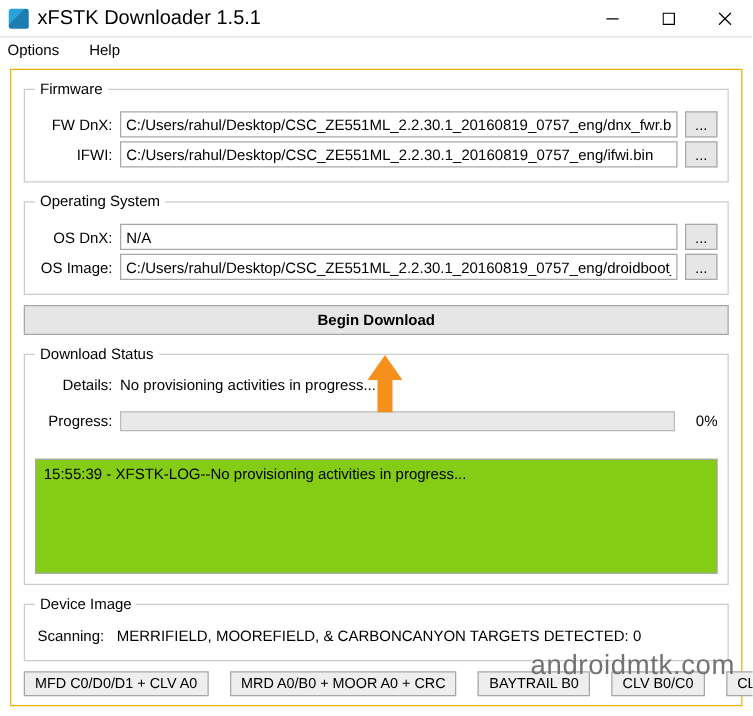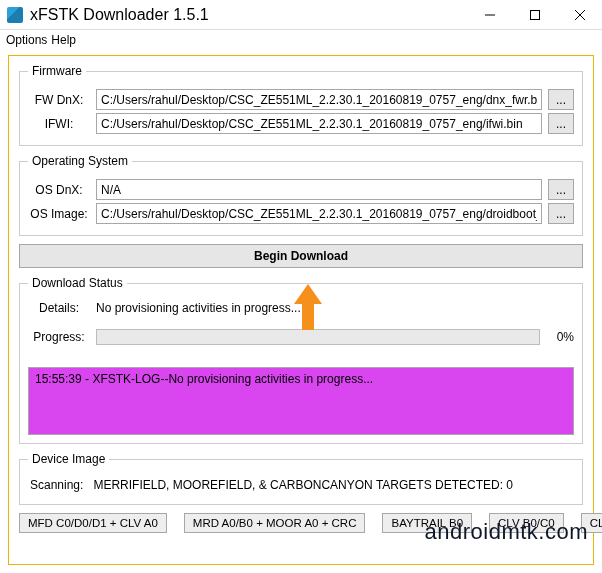--- a/index.html
+++ b/index.html
@@ -33,21 +33,21 @@
     width: 45px; height: 30px;
     display: flex; align-items: center; justify-content: center;
     font-family: inherit;
   }
   .winbtn svg { stroke: #000; stroke-width: 1; fill: none; }
   .menubar {
     height: 20px;
     display: flex;
     align-items: center;
     padding: 0 6px;
-    gap: 4px;
+    gap: 24px;
     font-size: 12px;
   }
   .menubar span { cursor: default; }
   .client {
     position: absolute;
     left: 8px; right: 8px; top: 55px; bottom: 8px;
     border: 1px solid #eab308;
     padding: 8px 10px 6px 10px;
   }
   fieldset.group {
@@ -62,21 +62,21 @@
     color: #000;
   }
   .row {
     display: flex;
     align-items: center;
     gap: 6px;
     margin: 3px 0;
   }
   .lbl {
     width: 62px;
-    text-align: center;
+    text-align: right;
     white-space: nowrap;
   }
   input.txt {
     flex: 1;
     height: 21px;
     border: 1px solid #a7a7a7;
     padding: 2px 4px;
     font-family: inherit;
     font-size: 12px;
     background: #fff;
@@ -105,23 +105,23 @@
   }
   .progressbar {
     flex: 1;
     height: 16px;
     border: 1px solid #bcbcbc;
     background: #e9e9e9;
   }
   .pct { width: 28px; text-align: right; }
   .logbox {
     border: 1px solid #a7a7a7;
-    height: 68px;
+    height: 92px;
     padding: 4px 6px;
-    background: #d946ef;
+    background: #84cc16;
     overflow: auto;
     margin-top: 22px;
   }
   .devrow { padding: 4px 2px; }
   .footer-line { margin: 4px 2px 6px 2px; }
   .tabs {
     display: flex;
     gap: 17px;
   }
   .tab {
@@ -132,21 +132,21 @@
     font-size: 11.5px;
     cursor: pointer;
     white-space: nowrap;
   }
   .watermark {
     position: absolute;
     right: 14px;
     bottom: 28px;
     font-family: Arial, sans-serif;
     font-size: 22px;
-    color: #0f172a;
+    color: #737373;
     letter-spacing: 0.5px;
     pointer-events: none;
     user-select: none;
   }
   .arrow-overlay {
     position: absolute;
     left: 294px;
     top: 284px;
     width: 28px;
     height: 46px;

